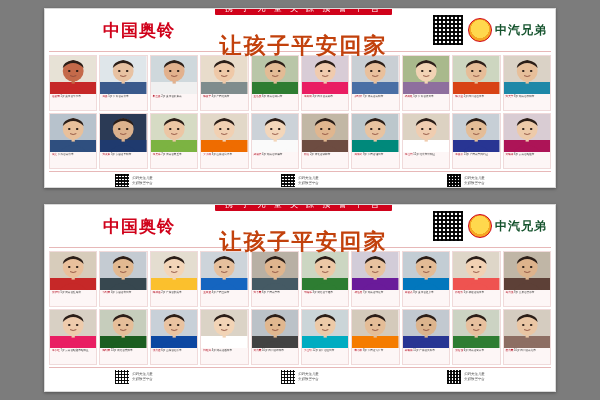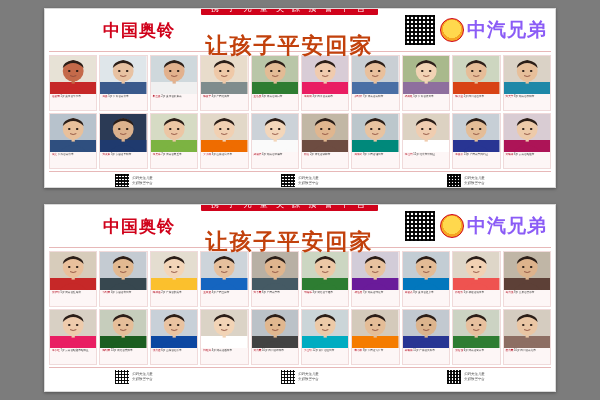--- a/index.html
+++ b/index.html
@@ -80,21 +80,21 @@
     display:flex;align-items:center;gap:3px;
     padding-right:2px;
   }
   .brand-right .logo-mark{
     width:22px;height:22px;border-radius:50%;
     background:radial-gradient(circle at 50% 45%,#ffd84d 0 55%,#f5a623 56% 100%);
     border:1.5px solid #d0021b;
     display:block;
   }
   .brand-right .logo-text{
-    color:#8b5cf6;font-size:19px;font-weight:bold;letter-spacing:1px;white-space:nowrap;
+    color:#14532d;font-size:12px;font-weight:bold;letter-spacing:1px;white-space:nowrap;
   }
 
   .divider{height:1px;background:#e7b8b8;margin:0 4px;}
 
   
   .grid{
     display:grid;
     grid-template-columns:repeat(10,1fr);
     gap:2px;
     padding:3px 4px 2px 4px;

